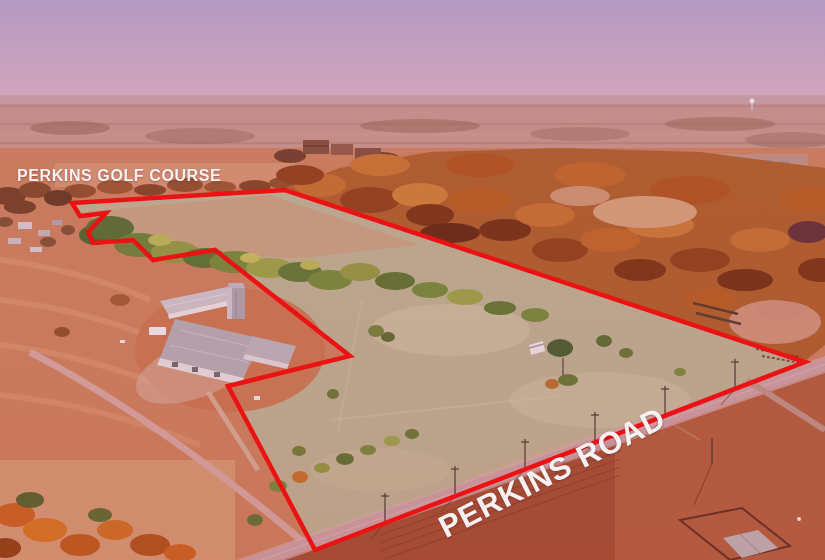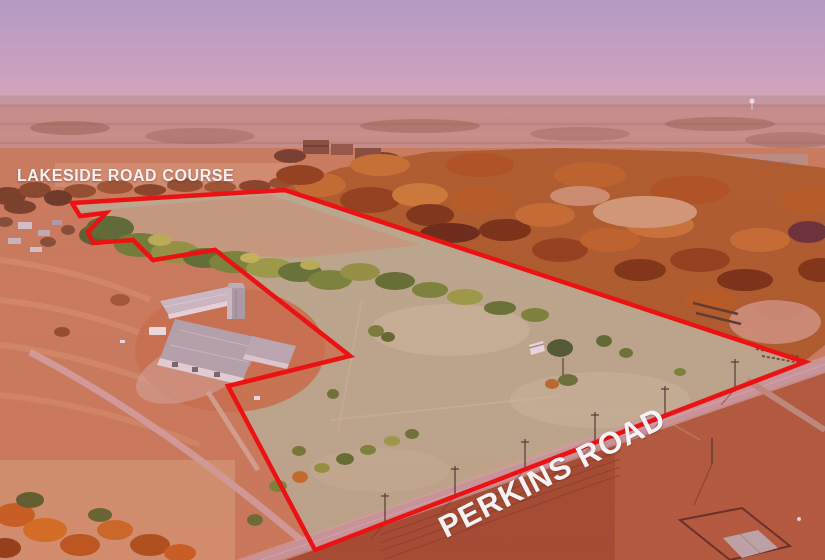--- a/index.html
+++ b/index.html
@@ -328,16 +328,16 @@
         </g>
     </g>
   </svg>
 
   <div id="tint"></div>
 
   <svg width="825" height="560" viewBox="0 0 825 560">
     <polygon points="72,203 285,190 805,362 315,550 228,386 350,356 215,250 153,260 133,240 93,243 88,232 106,213 80,216" fill="none" stroke="#ea1212" stroke-width="4.5" stroke-linejoin="miter"></polygon>
   </svg>
 
-  <div id="lakeside-label" class="label">LAKESIDE ROAD COURSE</div>
+  <div id="lakeside-label" class="label">PERKINS GOLF COURSE</div>
   <div id="perkins-label" class="label">PERKINS ROAD</div>
 
 </div>
 
 </body></html>

